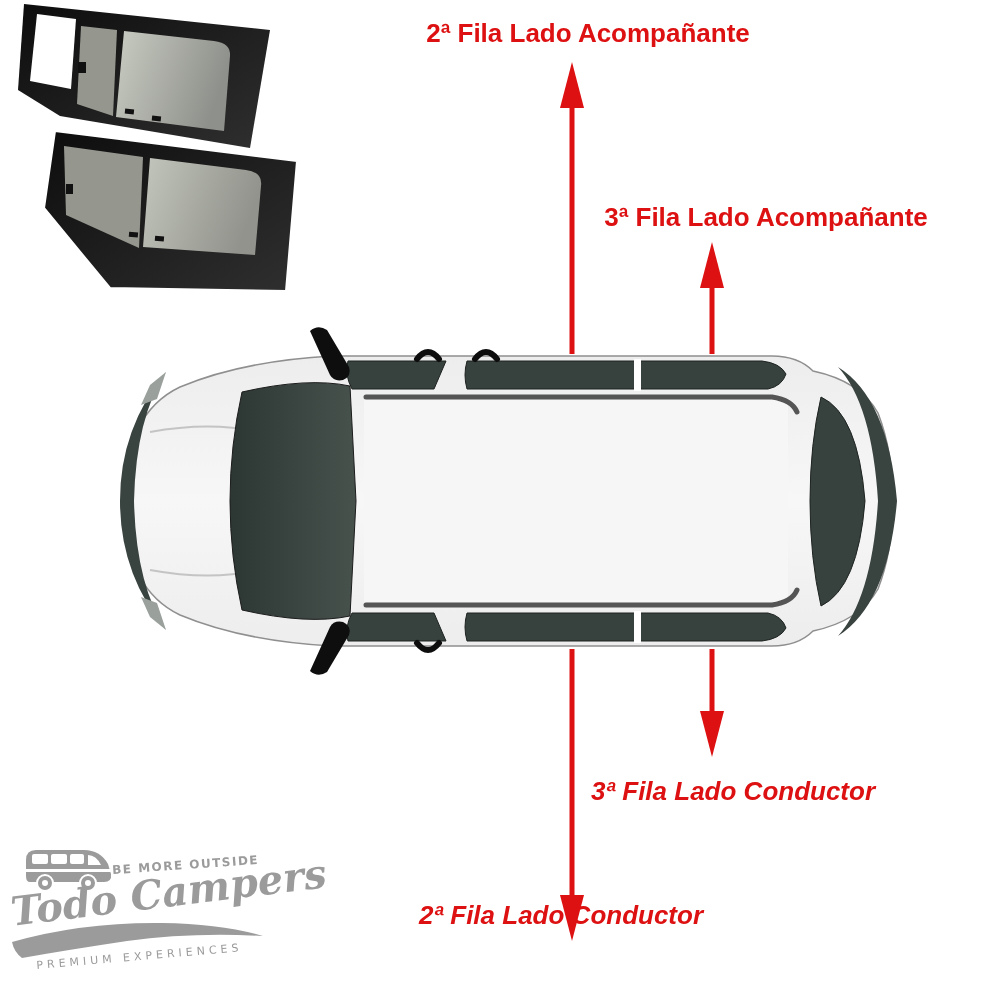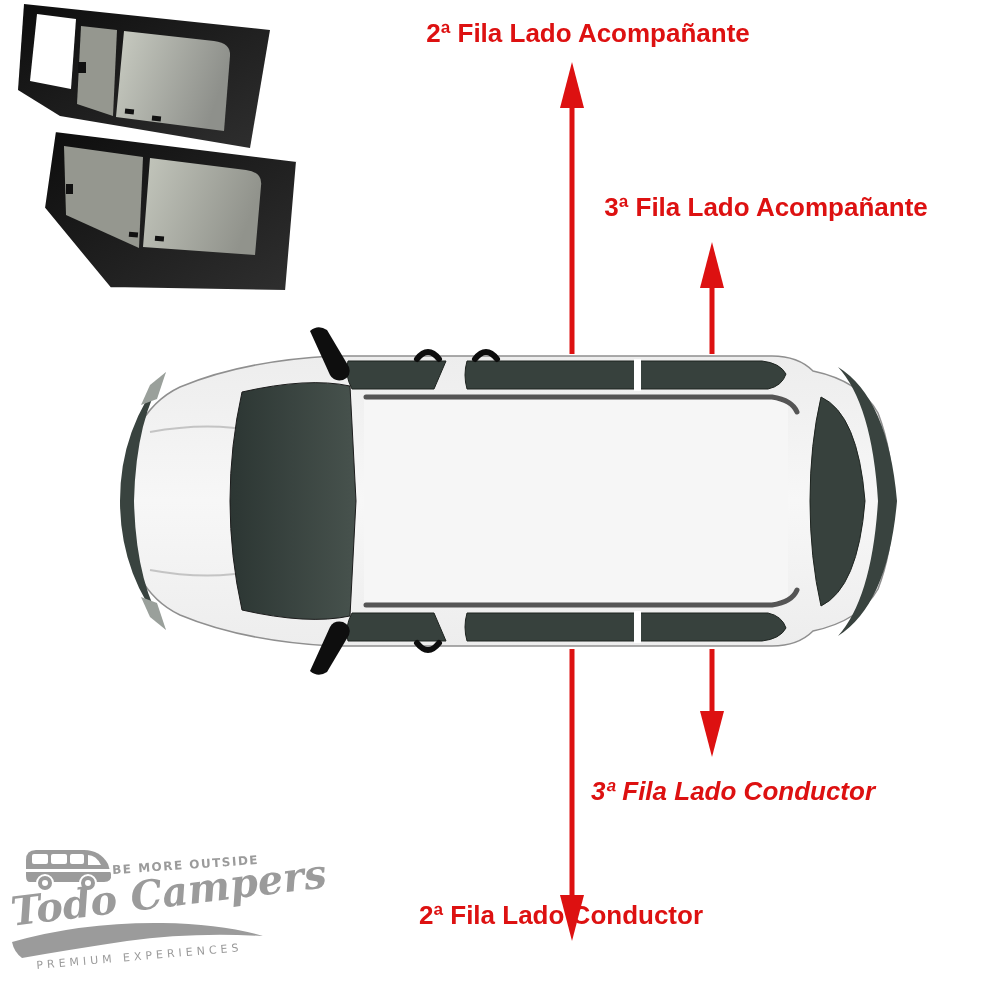--- a/index.html
+++ b/index.html
@@ -146,23 +146,23 @@
     <path d="M417 643 Q428 657 439 643" stroke="#0d0d0d" stroke-width="6" fill="none" stroke-linecap="round"></path>
 
     <path d="M310 331 Q318 324 327 330 L349 367 Q352 376 343 380 Q334 382 330 375 Z" fill="#0e0e0e"></path>
     <path d="M310 671 Q318 678 327 672 L349 635 Q352 626 343 622 Q334 620 330 627 Z" fill="#0e0e0e"></path>
 
     <path d="M821 397 Q858 414 865 501 Q858 588 821 606 Q810 558 810 501 Q810 444 821 397 Z" style="fill:var(--van-window,#37413d)" stroke="#1e2420" stroke-width="1"></path>
     <path d="M838 367 Q888 398 897 501 Q888 604 838 636 Q872 598 878 501 Q872 404 838 367 Z" style="fill:var(--bumper-dark,#39433f)"></path>
   </svg>
 
   <div class="pos-label" style="left:588px;top:18px;">2ª Fila Lado Acompañante</div>
-  <div class="pos-label" style="left:766px;top:192px;">3ª Fila Lado Acompañante</div>
+  <div class="pos-label" style="left:766px;top:202px;">3ª Fila Lado Acompañante</div>
   <div class="pos-label" style="left:733px;top:776px;font-style:italic;">3ª Fila Lado Conductor</div>
-  <div class="pos-label" style="left:561px;top:900px;">2ª Fila Lado Conductor</div>
+  <div class="pos-label" style="left:561px;top:900px;font-style:italic;">2ª Fila Lado Conductor</div>
 
   <div class="arrow up" style="left:560px;top:62px;width:24px;height:292px;">
     <div class="head"></div>
     <div class="shaft" style="top:40px;height:252px;"></div>
   </div>
   <div class="arrow up" style="left:700px;top:242px;width:24px;height:112px;">
     <div class="head"></div>
     <div class="shaft" style="top:40px;height:72px;"></div>
   </div>
   <div class="arrow down" style="left:560px;top:649px;width:24px;height:292px;">

